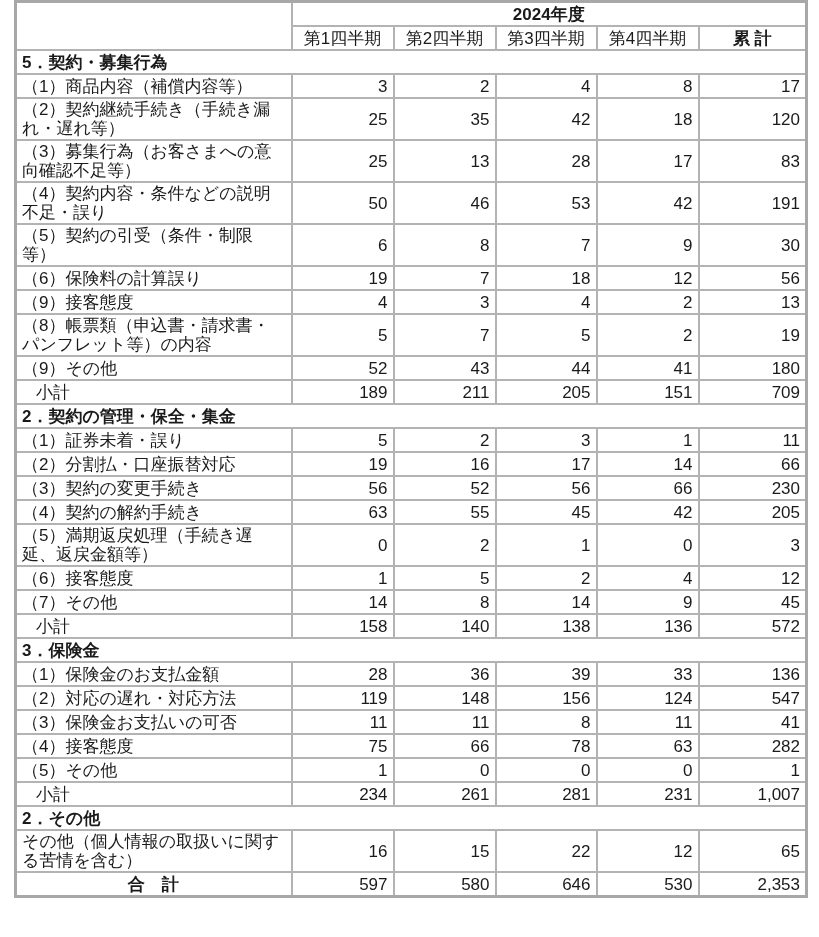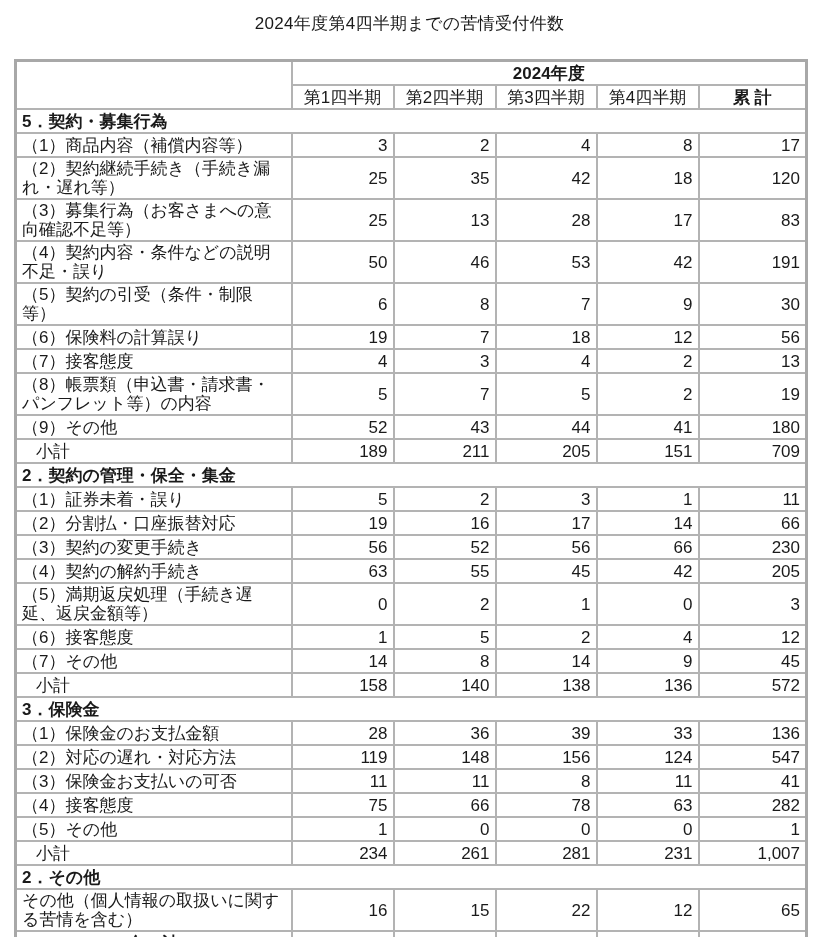--- a/index.html
+++ b/index.html
@@ -76,21 +76,20 @@
   tr.total-row td.label-cell {
     font-weight: 700;
     text-align: center;
     padding-left: 4px;
   }
 </style>
 </head>
 <body>
 
 <div class="page">
-  <div class="title">2024年度第4四半期までの苦情受付件数</div>
 
   <table class="complaints">
     <colgroup>
       <col style="width:276px">
       <col style="width:102px">
       <col style="width:102px">
       <col style="width:101px">
       <col style="width:102px">
       <col style="width:108px">
     </colgroup>
@@ -153,21 +152,21 @@
         </tr>
         <tr>
           <td class="label-cell">（6）保険料の計算誤り</td>
           <td class="num-cell">19</td>
           <td class="num-cell">7</td>
           <td class="num-cell">18</td>
           <td class="num-cell">12</td>
           <td class="num-cell">56</td>
         </tr>
         <tr>
-          <td class="label-cell">（7）接客態度</td>
+          <td class="label-cell">（9）接客態度</td>
           <td class="num-cell">4</td>
           <td class="num-cell">3</td>
           <td class="num-cell">4</td>
           <td class="num-cell">2</td>
           <td class="num-cell">13</td>
         </tr>
         <tr>
           <td class="label-cell">（8）帳票類（申込書・請求書・パンフレット等）の内容</td>
           <td class="num-cell">5</td>
           <td class="num-cell">7</td>

